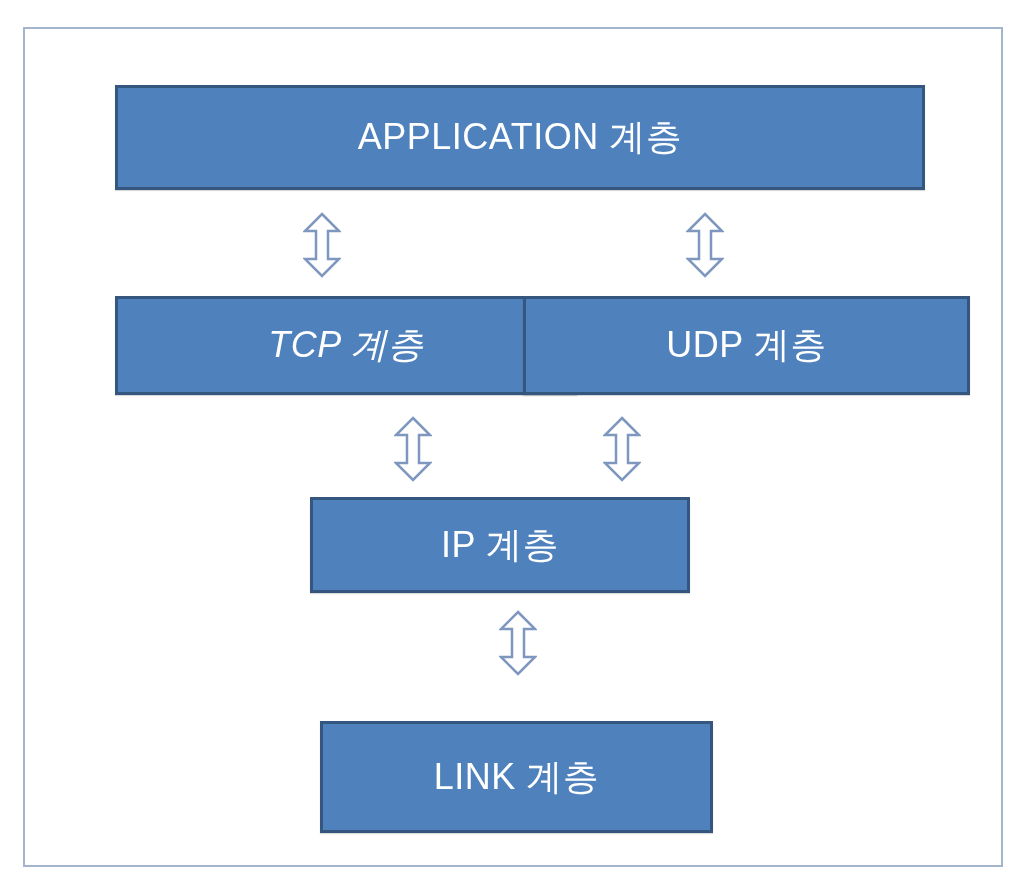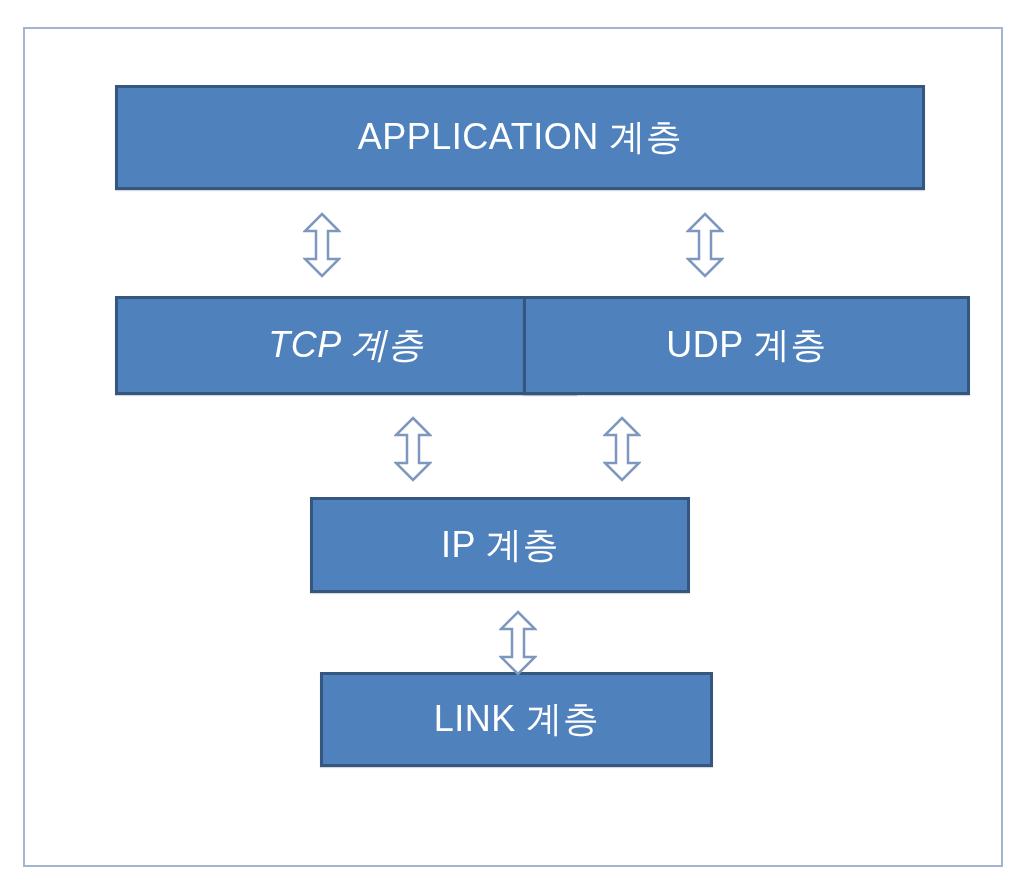--- a/index.html
+++ b/index.html
@@ -33,21 +33,21 @@
     justify-content:center;
     color:var(--text-color);
     font-size:36px;
     letter-spacing:0.5px;
     box-shadow:0 1px 1px rgba(0,0,0,0.15);
   }
   .box-application{left:115px;top:85px;width:810px;height:105px;}
   .box-tcp{left:115px;top:296px;width:462px;height:99px;font-style:italic;}
   .box-udp{left:503px;top:296px;width:447px;height:99px;margin-left:20px;}
   .box-ip{left:310px;top:497px;width:380px;height:96px;justify-content:center;}
-  .box-link{left:320px;top:672px;width:393px;height:95px;}
+  .box-link{left:320px;top:721px;width:393px;height:112px;}
   .updown-arrow{
     position:absolute;
     width:38px;height:66px;
   }
   .arrow-1a{left:303px;top:212px;}
   .arrow-1b{left:686px;top:212px;}
   .arrow-2a{left:394px;top:416px;}
   .arrow-2b{left:603px;top:416px;}
   .arrow-3 {left:499px;top:610px;}
   .updown-arrow svg{width:100%;height:100%;display:block;}

